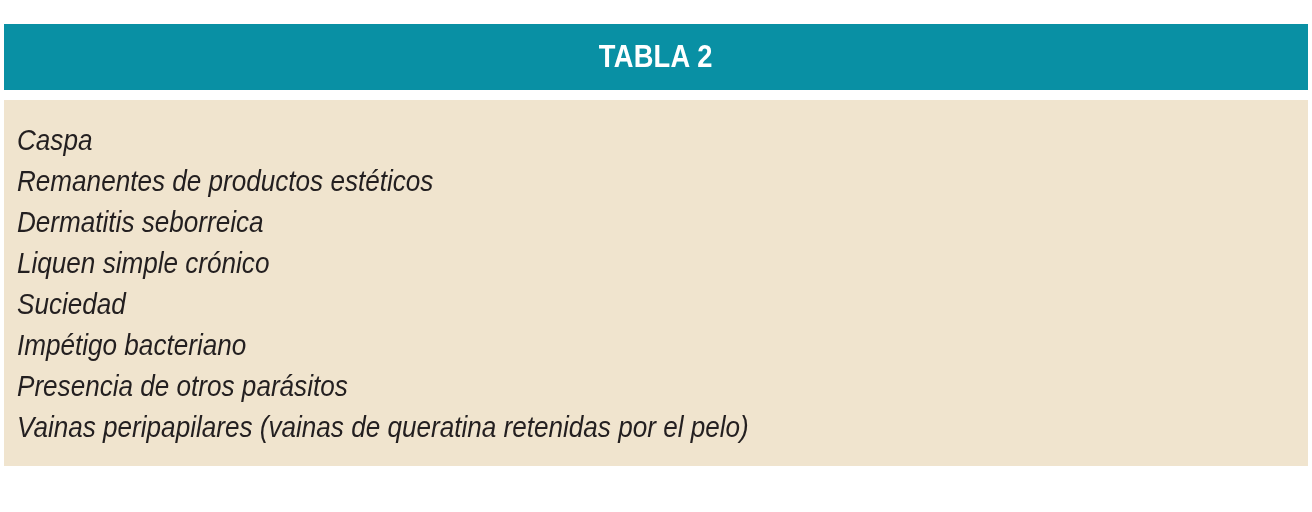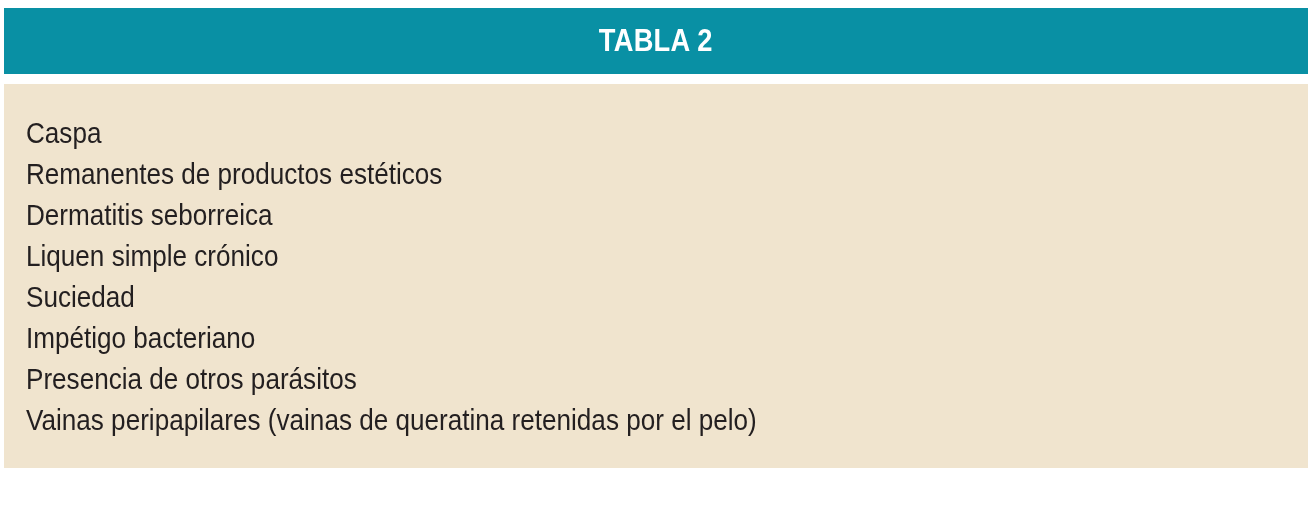--- a/index.html
+++ b/index.html
@@ -10,21 +10,21 @@
   body {
     width: 1312px;
     height: 512px;
     font-family: "Liberation Sans", "DejaVu Sans", sans-serif;
     overflow: hidden;
   }
 
   .table-figure {
     position: absolute;
     left: 4px;
-    top: 8px;
+    top: 24px;
     width: 1304px;
   }
 
   .table-title-band {
     background: #0990a4;
     height: 66px;
     display: flex;
     align-items: center;
     justify-content: center;
   }
@@ -61,22 +61,23 @@
     white-space: nowrap;
   }
 
   .table-body-band {
     background: #f0e4ce;
     padding: 20px 0 18px 0;
   }
 
   .table-body-list {
     list-style: none;
-    margin: 9px;
+    margin: 0;
     padding: 0 16px 0 13px;
+    font-style: italic;
   }
 
   .table-body-item {
     color: #231f20;
     font-size: 29px;
     line-height: 41px;
     white-space: nowrap;
     transform: scaleX(0.9);
     transform-origin: left center;
   }

